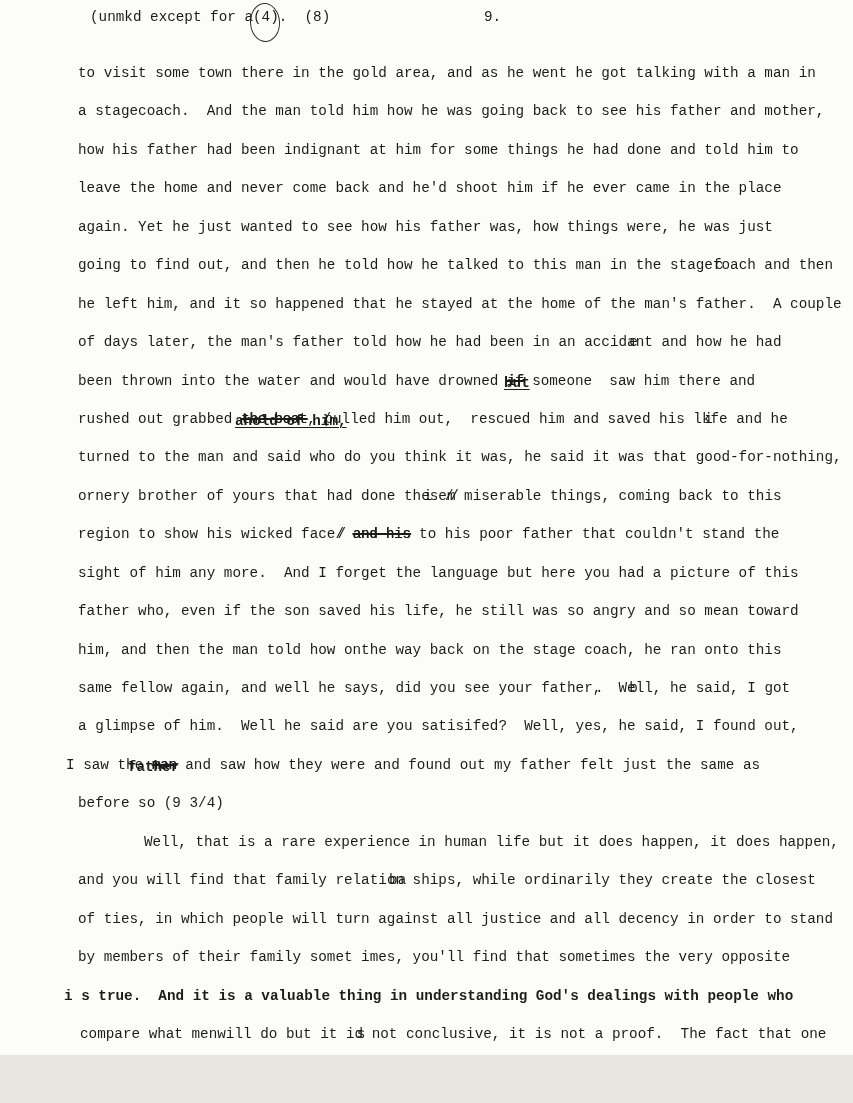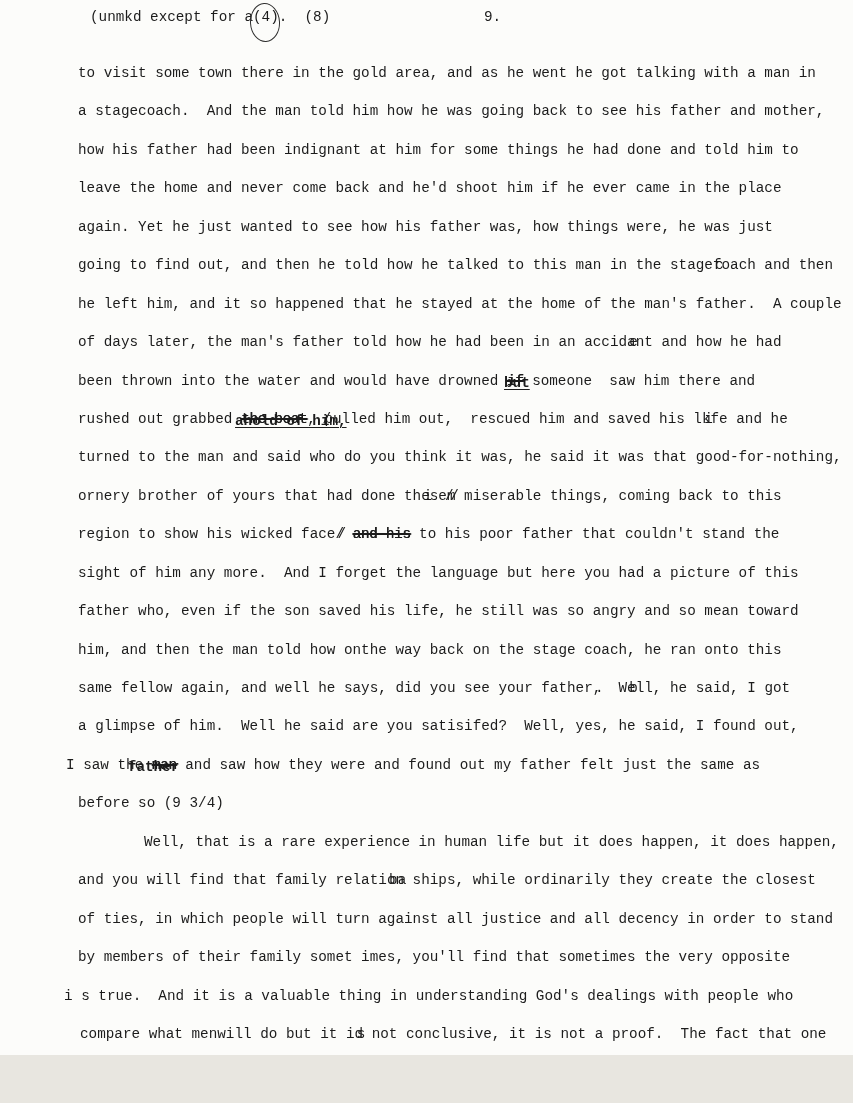--- a/index.html
+++ b/index.html
@@ -66,16 +66,16 @@
       <div class="line">father who, even if the son saved his life, he still was so angry and so mean toward</div>
       <div class="line">him, and then the man told how onthe way back on the stage coach, he ran onto this</div>
       <div class="line">same fellow again, and well he says, did you see your father<span class="ov">,<span class="ovc" style="left: 2.2px;">.</span></span>  W<span class="ov">e<span class="ovc" style="left: 2.2px;">b</span></span>ll, he said, I got</div>
       <div class="line">a glimpse of him.  Well he said are you satisifed?  Well, yes, he said, I found out,</div>
       <div class="line" style="margin-left: -12px;">I saw the <span class="rel"><span class="st">man</span><span class="above" style="left: -24px;">father</span></span> and saw how they were and found out my father felt just the same as</div>
       <div class="line">before so (9 3/4)</div>
       <div class="line" style="margin-left: 66px;">Well, that is a rare experience in human life but it does happen, it does happen,</div>
       <div class="line">and you will find that family relati<span class="ov">o<span class="ovc" style="left: 2.2px;">b</span></span><span class="ov">n<span class="ovc" style="left: 2.2px;">a</span></span> ships, while ordinarily they create the closest</div>
       <div class="line">of ties, in which people will turn against all justice and all decency in order to stand</div>
       <div class="line">by members of their family somet imes, you'll find that sometimes the very opposite</div>
-      <div class="line" style="margin-left: -14px;">i s true.  And it is a valuable thing in understanding God's dealings with people who</div>
+      <div class="line" style="margin-left: -14px; font-weight: bold;">i s true.  And it is a valuable thing in understanding God's dealings with people who</div>
       <div class="line" style="margin-left: 2px;">compare what menwill do but it i<span class="ov">d<span class="ovc" style="left: 2.2px;">s</span></span> not conclusive, it is not a proof.  The fact that one</div>
     </div>
 </div>
 
 </body></html>

